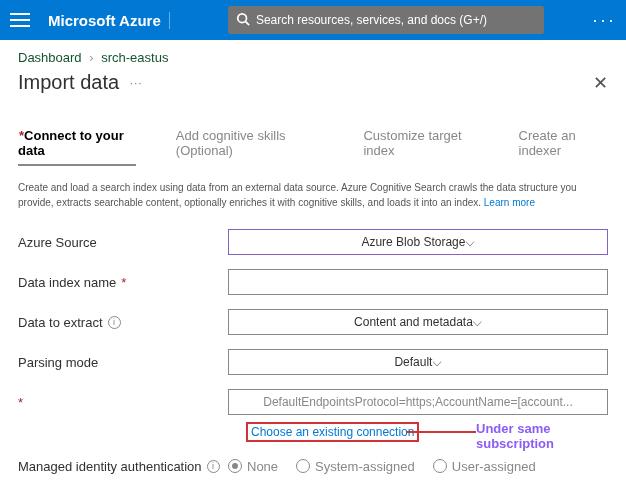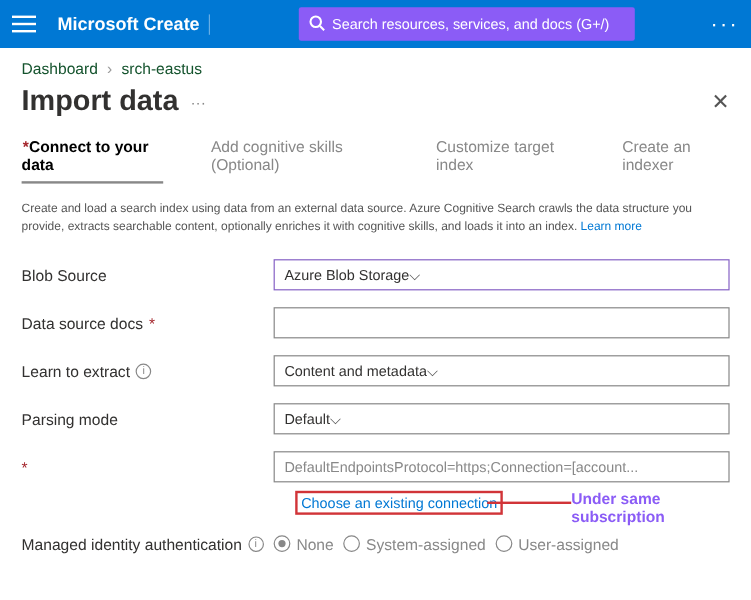--- a/index.html
+++ b/index.html
@@ -2,67 +2,67 @@
 <html><head>
 <meta charset="utf-8">
 <style>
 *{box-sizing:border-box;margin:0;padding:0;font-family:"Segoe UI",Arial,sans-serif}
 body{width:626px;background:#fff;color:#323130;font-size:13px}
 .topbar{background:#0078d4;height:40px;display:flex;align-items:center;padding:0 10px;color:#fff}
 .hamburger{width:20px;height:20px;display:flex;flex-direction:column;justify-content:center;gap:4px;cursor:pointer}
 .hamburger span{display:block;height:2px;background:#fff}
 .brand{font-weight:600;font-size:15px;margin-left:18px;border-right:1px solid rgba(255,255,255,.4);padding-right:8px}
 .searchwrap{flex:1;margin-left:30px;display:flex;justify-content:center}
-.search{background:#8b5cf6;color:#fff;height:28px;width:280px;border:none;border-radius:2px;padding:0 8px 0 28px;font-size:12px}
+.search{background:#737373;color:#fff;height:28px;width:316px;border:none;border-radius:2px;padding:0 8px 0 28px;font-size:12px}
 .search::placeholder{color:#fff}
 .searchbox{position:relative}
 .searchbox .sicon{position:absolute;left:8px;top:6px;color:#fff}
 .dots{color:#fff;margin-left:20px;font-size:18px;letter-spacing:2px}
 .breadcrumb{padding:10px 18px 0;font-size:13px}
 .breadcrumb a{color:#14532d;text-decoration:none}
 .breadcrumb .sep{color:#999;margin:0 4px}
 .titlebar{display:flex;align-items:center;padding:6px 18px 16px}
-.titlebar h1{font-size:24px;font-weight:700}
+.titlebar h1{font-size:20px;font-weight:400}
 .titlebar .more{color:#888;margin-left:10px}
 .titlebar .close{margin-left:auto;font-size:18px;color:#555;cursor:pointer}
-.tabs{padding:0 18px;border-bottom:0;display:flex;gap:40px;}
+.tabs{padding:0 18px;border-bottom:0;display:flex;gap:40px;margin-top:18px}
 .tab{font-size:13px;color:#888;padding-bottom:6px;cursor:pointer}
 .tab.active{color:#000;font-weight:600;border-bottom:2px solid #888}
 .tab .star{color:#a4262c;margin-left:1px}
 .desc{padding:14px 18px 18px;font-size:10px;color:#555;line-height:1.5}
 .desc a{color:#0078d4;text-decoration:none}
 .form{padding:0 18px}
 .row{display:flex;align-items:center;margin-bottom:12px;min-height:28px}
 .row .label{width:210px;font-size:13px;color:#323130;display:flex;align-items:center;gap:5px}
 .row .label .req{color:#a4262c}
 .row .info{display:inline-flex;width:13px;height:13px;border:1px solid #888;border-radius:50%;font-size:9px;align-items:center;justify-content:center;color:#888}
 .row .field{flex:1}
-.select,.txt{width:100%;height:26px;border:1px solid #888;padding:4px 8px;font-size:12px;background:#fff;display:flex;align-items:center;justify-content:flex-start}
+.select,.txt{width:100%;height:26px;border:1px solid #888;padding:4px 8px;font-size:12px;background:#fff;display:flex;align-items:center;justify-content:center}
 .select.hl{border:1px solid #8661c5}
 .select .chev{color:#555}
 .txt.disabled{color:#888}
 .linkrow{margin:-6px 0 10px 228px;position:relative}
 .linkrow a{color:#0078d4;font-size:12px;text-decoration:none;border:2px solid #d13438;padding:1px 3px;display:inline-block}
 .annot{position:absolute;left:230px;top:-1px;color:#8b5cf6;font-weight:700;font-size:13px}
 .annot-line{position:absolute;left:160px;top:9px;width:70px;height:2px;background:#d13438}
-.radios{display:flex;gap:8px;align-items:center;color:#888}
+.radios{display:flex;gap:18px;align-items:center;color:#888}
 .radio{display:flex;align-items:center;gap:5px}
 .radio .circ{width:14px;height:14px;border:1px solid #888;border-radius:50%;display:inline-flex;align-items:center;justify-content:center}
 .radio.sel .circ::after{content:"";width:6px;height:6px;border-radius:50%;background:#888}
 </style>
 </head>
 <body>
 
 <div class="topbar">
   <div class="hamburger">
       <span></span>
       <span></span>
       <span></span>
     </div>
-  <div class="brand">Microsoft Create</div>
+  <div class="brand">Microsoft Azure</div>
   <div class="searchwrap">
     <div class="searchbox">
       <span class="sicon">
         <svg width="14" height="14" viewBox="0 0 16 16" fill="none" stroke="#fff" stroke-width="2">
             <circle cx="7" cy="7" r="5"></circle>
             <line x1="11" y1="11" x2="15" y2="15"></line>
           </svg>
       </span>
       <input class="search" placeholder="Search resources, services, and docs (G+/)" style="">
     </div>
@@ -90,42 +90,42 @@
 </div>
 
 <div class="desc">
   <span>Create and load a search index using data from an external data source. Azure Cognitive Search crawls the data structure you provide, extracts searchable content, optionally enriches it with cognitive skills, and loads it into an index.</span>
   <a href="#">Learn more</a>
 </div>
 
 <div class="form">
 
   <div class="row">
-    <div class="label">Blob Source</div>
+    <div class="label">Azure Source</div>
     <div class="field">
         <div class="select hl">
           <span>Azure Blob Storage</span>
           <span class="chev">⌵</span>
         </div>
       </div>
   </div>
 
   <div class="row">
     <div class="label">
-        <span>Data source docs</span>
+        <span>Data index name</span>
         <span class="req">*</span>
       </div>
     <div class="field">
         <input class="txt" style="">
       </div>
   </div>
 
   <div class="row">
     <div class="label">
-        <span>Learn to extract</span>
+        <span>Data to extract</span>
         <span class="info">i</span>
       </div>
     <div class="field">
         <div class="select">
           <span>Content and metadata</span>
           <span class="chev">⌵</span>
         </div>
       </div>
   </div>
 
@@ -137,21 +137,21 @@
           <span class="chev">⌵</span>
         </div>
       </div>
   </div>
 
   <div class="row">
     <div class="label">
         <span class="req">*</span>
       </div>
     <div class="field">
-        <div class="txt disabled">DefaultEndpointsProtocol=https;Connection=[account...</div>
+        <div class="txt disabled">DefaultEndpointsProtocol=https;AccountName=[account...</div>
       </div>
   </div>
 
   <div class="linkrow">
     <a href="#">Choose an existing connection</a>
     <div class="annot-line"></div>
     <div class="annot">Under same subscription</div>
   </div>
 
   <div class="row">

